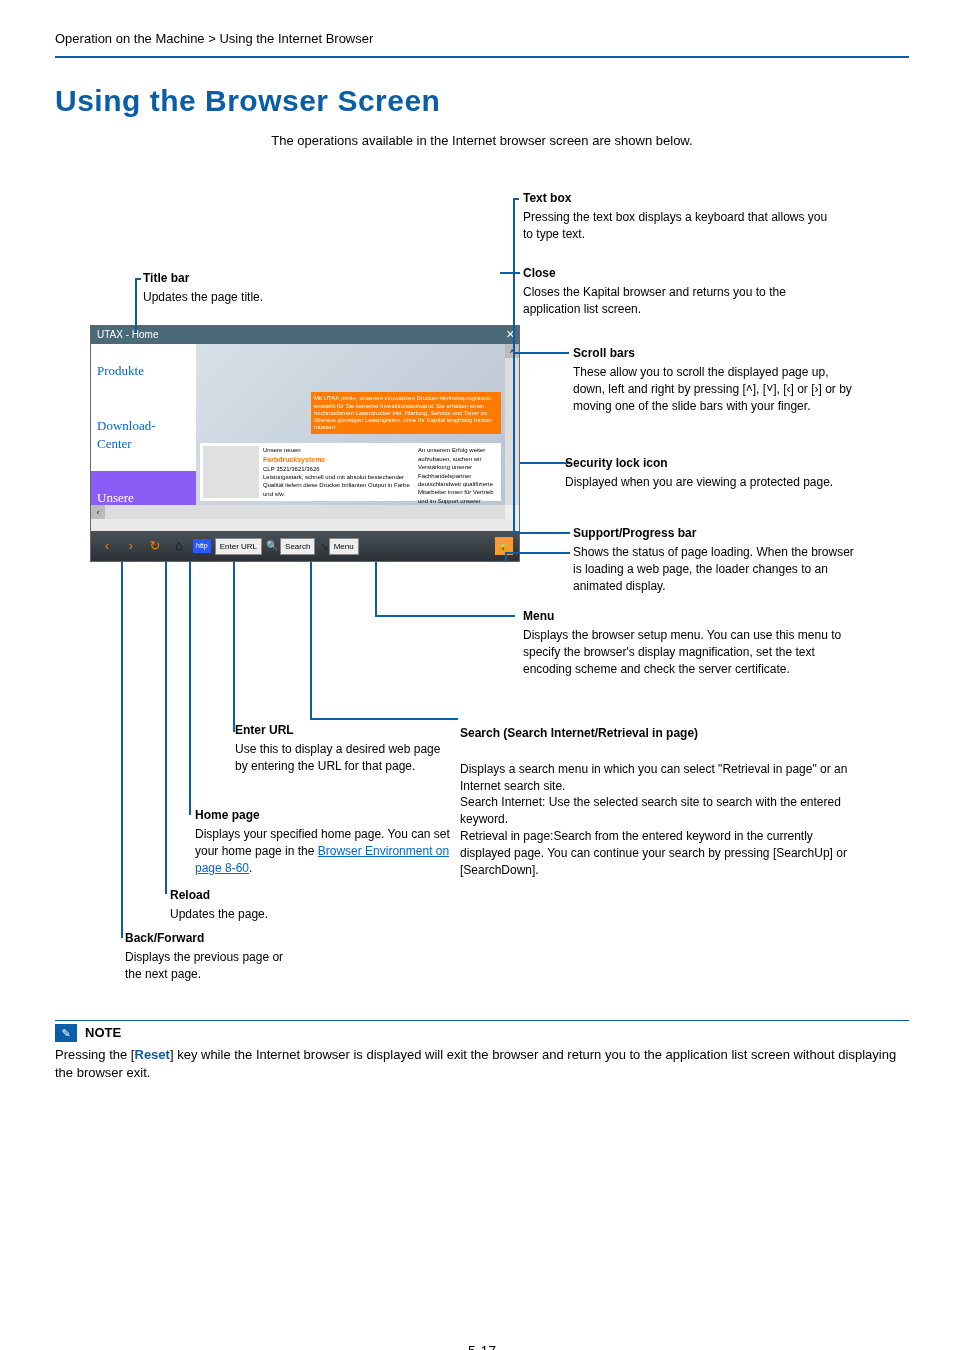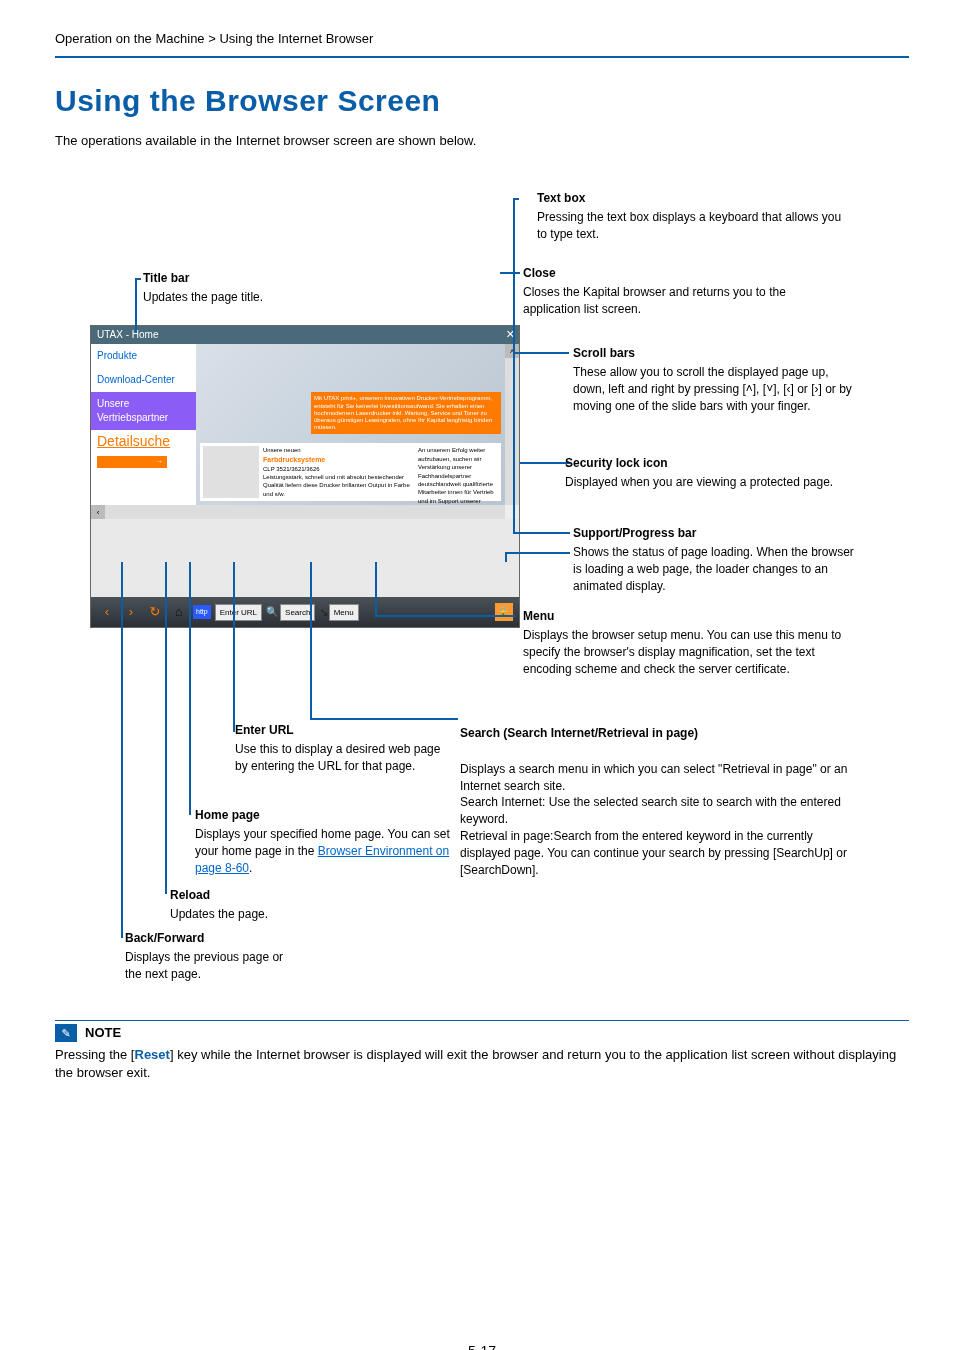--- a/index.html
+++ b/index.html
@@ -9,43 +9,43 @@
     color: #000;
     background: #fff;
     width: 954px;
     margin: 0 auto;
     padding: 30px 45px 40px 55px;
     line-height: 1.4;
   }
   .breadcrumb { font-size: 13px; margin-bottom: 8px; }
   .hr-line { height: 2px; background: #0a5ea8; margin-bottom: 22px; }
   .heading { color: #0a5ea8; font-size: 30px; font-weight: bold; margin-bottom: 10px; font-family: Arial Black, Arial, sans-serif; letter-spacing: 0.5px; }
-  .intro { font-size: 13px; margin-bottom: 30px; }
+  .intro { font-size: 13px; margin-bottom: 30px; text-align: center; }
 
   .diagram-wrap { position: relative; width: 820px; height: 810px; margin-left: 10px; }
 
   
   .shot {
     position: absolute;
     left: 25px; top: 145px;
-    width: 430px; height: 303px;
+    width: 430px; height: 237px;
     border: 1px solid #666;
     background: #e9e9e9;
   }
   .shot-title { background: #4a6a7a; color: #fff; font-size: 10px; padding: 2px 6px; position: relative; }
   .shot-close { position: absolute; right: 4px; top: 1px; font-size: 11px; }
   .shot-body { position: relative; height: 175px; background: #fff; overflow: hidden; }
   .shot-sb { position: absolute; right: 0; top: 0; bottom: 0; width: 14px; background: #ddd; }
   .shot-sb-up, .shot-sb-down { position: absolute; left: 0; right: 0; height: 14px; background: #bbb; display:flex; align-items:center; justify-content:center; font-size:8px;}
   .shot-sb-up { top:0; } .shot-sb-down { bottom:0; }
   .shot-hsb { position: absolute; left:0; right:0; bottom:0; height:14px; background:#ddd; }
   .shot-hsb-l, .shot-hsb-r { position:absolute; top:0; bottom:0; width:14px; background:#bbb; display:flex;align-items:center;justify-content:center;font-size:8px;}
   .shot-hsb-l{left:0;} .shot-hsb-r{right:0;}
   .shot-left { position:absolute; left:0; top:0; width:105px; bottom:14px; background:#fff;}
-  .shot-link { color:#0066cc; font-size:10px; padding:5px 6px; display:block; }
+  .shot-link { color:#0066cc; font-size:13px; padding:18px 6px; display:block;font-family:Liberation Serif, serif; }
   .shot-link.sel { background:#8b5cf6; color:#fff; }
   .shot-det { color:#ff7a00; font-size:14px; padding:2px 6px; text-decoration:underline;}
   .shot-det2 { background:#ff7a00; height:12px; width:70px; margin:2px 6px; position:relative;}
   .shot-det2::after{content:'→'; color:#fff; font-size:8px; position:absolute; right:4px; top:-1px;}
   .shot-main { position:absolute; left:105px; right:14px; top:0; bottom:14px; background: linear-gradient(135deg,#d8e0e8,#b8c4d0); }
   .shot-banner { position:absolute; right:4px; top:48px; width:190px; background:#ff7a00; color:#fff; font-size:6px; padding:3px; line-height:1.2; }
   .shot-prod { position:absolute; left:4px; bottom:4px; right:4px; background:#fff; font-size:6px; padding:3px; height:58px; display:flex; gap:4px;}
   .shot-prod-img { width:56px; background:#e0e0e0; }
   .shot-prod-txt { flex:1; }
   .shot-prod-txt b { color:#ff7a00; display:block; font-size:7px; }
@@ -169,21 +169,21 @@
   <div class="line" style="left:168px;top:382px;width:2px;height:170px;"></div>
   <div class="line" style="left:124px;top:382px;width:2px;height:253px;"></div>
   <div class="line" style="left:100px;top:382px;width:2px;height:332px;"></div>
   <div class="line" style="left:56px;top:382px;width:2px;height:376px;"></div>
 
   <div class="cl" style="left:78px; top:90px; width:210px;">
     <b>Title bar</b>
     <span>Updates the page title.</span>
   </div>
 
-  <div class="cl" style="left:472px; top:10px; width:310px;">
+  <div class="cl" style="left:458px; top:10px; width:310px;">
     <b>Text box</b>
     <span>Pressing the text box displays a keyboard that allows you to type text.</span>
   </div>
 
   <div class="cl" style="left:458px; top:85px; width:310px;">
     <b>Close</b>
     <span>Closes the Kapital browser and returns you to the application list screen.</span>
   </div>
 
   <div class="cl" style="left:508px; top:165px; width:290px;">

